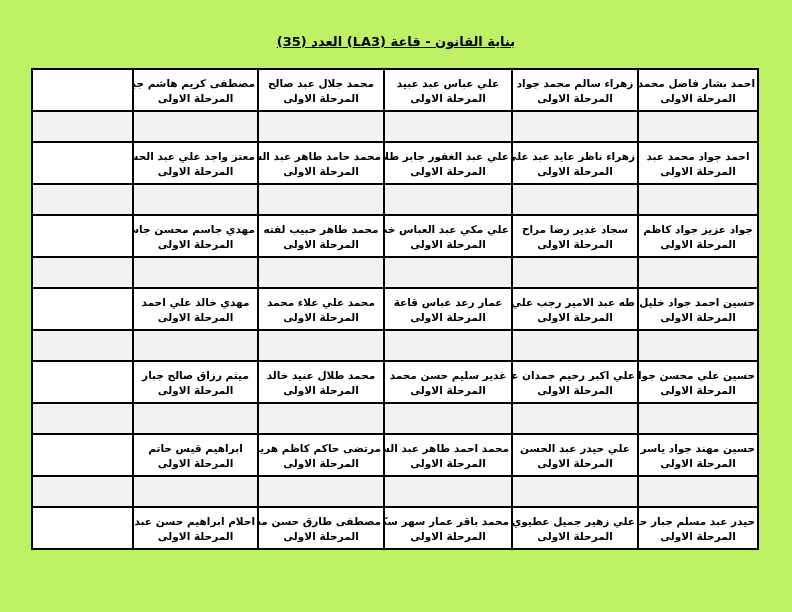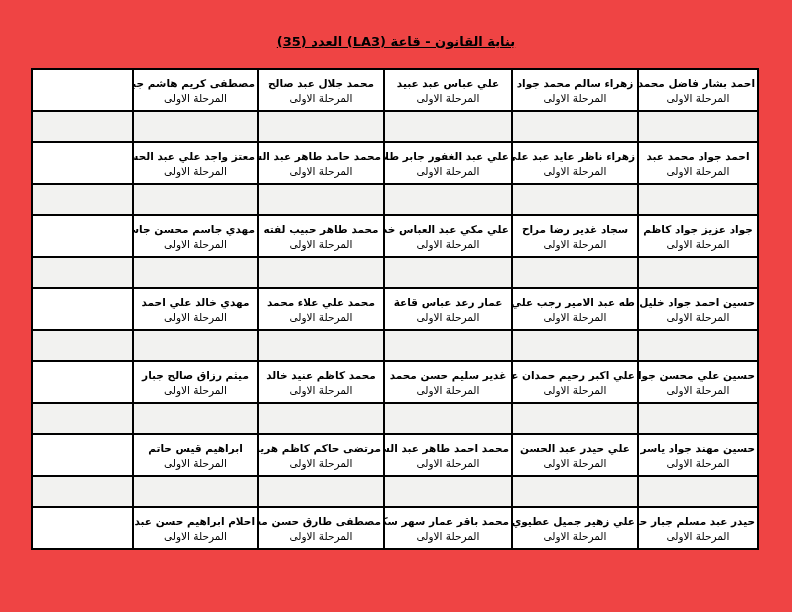--- a/index.html
+++ b/index.html
@@ -5,21 +5,21 @@
   html, body {
     margin: 0;
     padding: 0;
     background: #ffffff;
     font-family: "DejaVu Sans", sans-serif;
   }
   .page {
     position: relative;
     width: 792px;
     height: 612px;
-    background: #ef4444;
+    background: #bef264;
     overflow: hidden;
     direction: rtl;
   }
   .doc-title {
     position: absolute;
     top: 34px;
     left: 0;
     right: 0;
     text-align: center;
     font-size: 13px;
@@ -51,21 +51,21 @@
   }
   .student-name {
     font-size: 10.5px;
     font-weight: bold;
     color: #000000;
     line-height: 1.55;
     white-space: nowrap;
   }
   .stage-label {
     font-size: 10.5px;
-    font-weight: normal;
+    font-weight: bold;
     color: #000000;
     line-height: 1.4;
     white-space: nowrap;
   }
 </style>
 </head>
 <body>
 
 <div class="page">
   <div class="doc-title">بناية القانون - قاعة (LA3) العدد (35)</div>
@@ -211,21 +211,21 @@
           </td>
           <td>
             <div class="student-name">علي اكبر رحيم حمدان عليخ</div>
             <div class="stage-label">المرحلة الاولى</div>
           </td>
           <td>
             <div class="student-name">غدير سليم حسن محمد</div>
             <div class="stage-label">المرحلة الاولى</div>
           </td>
           <td>
-            <div class="student-name">محمد كاظم عنيد خالد</div>
+            <div class="student-name">محمد طلال عنيد خالد</div>
             <div class="stage-label">المرحلة الاولى</div>
           </td>
           <td>
             <div class="student-name">ميثم رزاق صالح جبار</div>
             <div class="stage-label">المرحلة الاولى</div>
           </td>
           <td class="left-empty"></td>
         </tr>
         <tr class="empty">
           <td></td>

